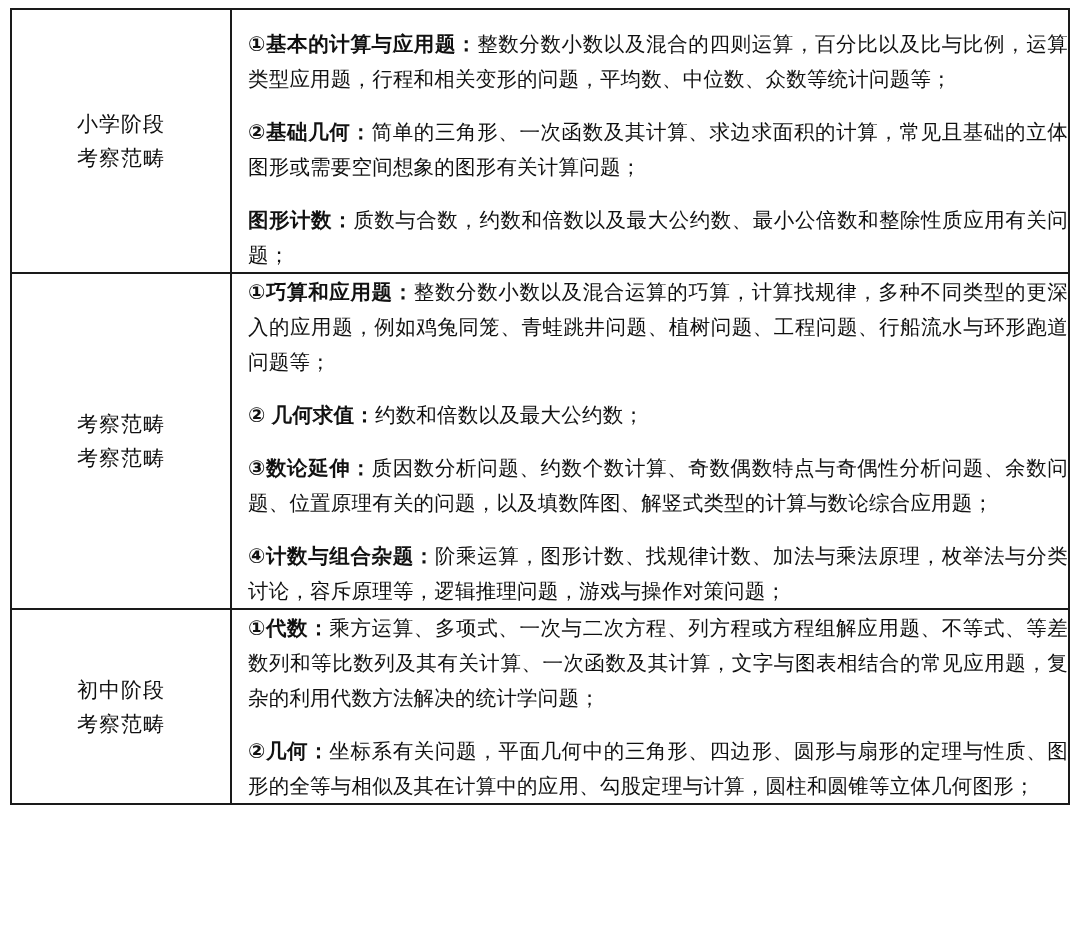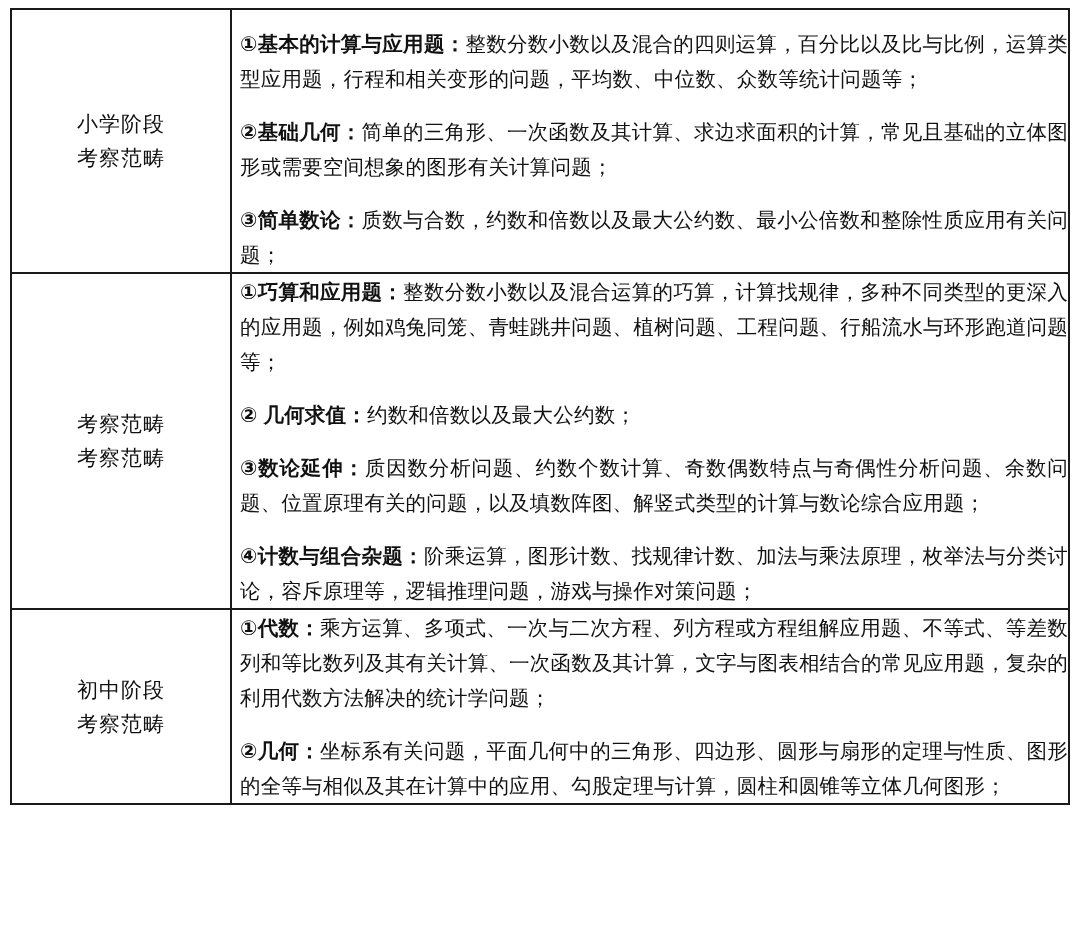--- a/index.html
+++ b/index.html
@@ -47,21 +47,21 @@
   }
   .label-line {
     display: block;
     letter-spacing: 1px;
   }
   .para {
     font-size: 20.5px;
     line-height: 35px;
     text-align: justify;
     text-justify: inter-ideograph;
-    margin: 0 0 18px 8px;
+    margin: 0 0 18px 16px;
     color: #111111;
     letter-spacing: 0.2px;
   }
   .para:last-child {
     margin-bottom: 0;
   }
   .para .lead {
     font-weight: bold;
   }
   .row-1 .content-cell { padding-top: 16px; }
@@ -81,21 +81,21 @@
           <span class="label-line">考察范畴</span>
         </td>
         <td class="content-cell">
           <p class="para">
             <span class="lead">①基本的计算与应用题：</span><span>整数分数小数以及混合的四则运算，百分比以及比与比例，运算类型应用题，行程和相关变形的问题，平均数、中位数、众数等统计问题等；</span>
           </p>
           <p class="para">
             <span class="lead">②基础几何：</span><span>简单的三角形、一次函数及其计算、求边求面积的计算，常见且基础的立体图形或需要空间想象的图形有关计算问题；</span>
           </p>
           <p class="para">
-            <span class="lead">③简单数论：</span><span>质数与合数，约数和倍数以及最大公约数、最小公倍数和整除性质应用有关问题；</span>
+            <span class="lead">图形计数：</span><span>质数与合数，约数和倍数以及最大公约数、最小公倍数和整除性质应用有关问题；</span>
           </p>
         </td>
       </tr>
 
       <tr class="row-2">
         <td class="label-cell">
           <span class="label-line">考察范畴</span>
           <span class="label-line">考察范畴</span>
         </td>
         <td class="content-cell">

